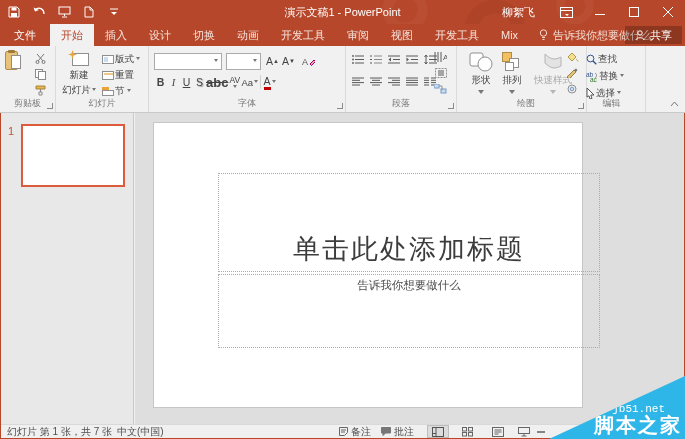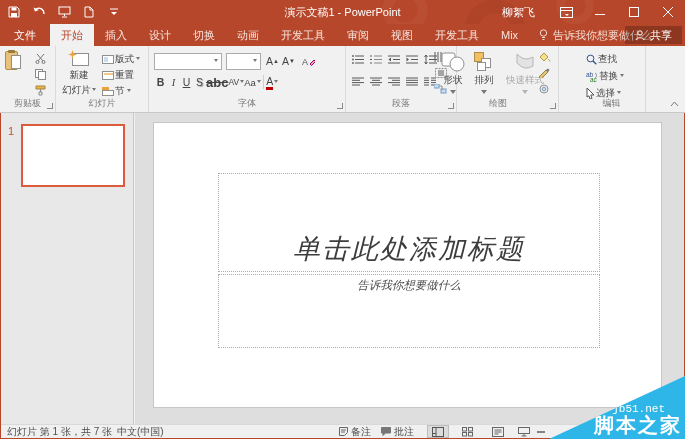--- a/index.html
+++ b/index.html
@@ -48,21 +48,21 @@
 
   
   .ibox { border:1px solid #8f8f8f; background:#fff; }
 
   
   .main { position:absolute; left:1px; top:113px; width:683px; height:311px; }
   .thumbs { position:absolute; left:0; top:0; width:133px; height:100%; background:#e8e8e8; border-right:1px solid #c9c9c9; }
   .thumb-num { position:absolute; left:7px; top:12px; font-size:11px; color:#c8502f; }
   .thumb { position:absolute; left:20px; top:11px; width:104px; height:63px; background:#fff; border:2px solid #DC5B3D; }
   .canvas { position:absolute; left:134px; top:0; right:0; height:100%; background:#dedede; }
-  .slide { position:absolute; left:18px; top:9px; width:509px; height:286px; background:#fff; border:1px solid #c6c6c6;font-style:italic; }
+  .slide { position:absolute; left:18px; top:9px; width:430px; height:286px; background:#fff; border:1px solid #c6c6c6; }
   .ph { position:absolute; border:1px dotted #ababab; }
   .ph-title { left:64px; top:50px; width:382px; height:99px; display:flex; align-items:flex-end; justify-content:center; }
   .ph-title span { font-size:27px; letter-spacing:2px; color:#3d3d3d; font-weight:300; line-height:1; padding-bottom:8px; }
   .ph-sub { left:64px; top:151px; width:382px; height:74px; text-align:center; }
   .ph-sub span { font-size:11.5px; color:#4d4d4d; line-height:20px; }
 
   
   .statusbar { position:absolute; left:1px; right:1px; bottom:1px; height:14px; background:#f0f0f0; border-top:1px solid #d9d9d9; font-size:10px; color:#4f4f4f; }
   .sb-item { position:absolute; top:0; height:13px; display:flex; align-items:center; gap:3px; white-space:nowrap; }
   .viewbtn { position:absolute; top:0; width:22px; height:13px; display:flex; align-items:center; justify-content:center; }
@@ -273,21 +273,21 @@
           </div>
         <div class="fbtn" style="text-decoration:underline;">
             <span>U</span>
           </div>
         <div class="fbtn" style="text-shadow:1px 1px 1px #9a9a9a;">
             <span>S</span>
           </div>
         <div class="fbtn" style="text-decoration:line-through;font-size:13px;font-weight:bold;">
             <span>abc</span>
           </div>
-        <div class="fbtn" style="font-size:8.5px;">
+        <div class="fbtn" style="font-size:8.5px;flex-direction:column;">
             <span>AV</span>
             <span class="car-s"></span>
           </div>
         <div class="fbtn" style="font-size:9.5px;">
             <span>Aa</span>
             <span class="car-s"></span>
           </div>
         <div class="vdiv"></div>
         <div class="fbtn">
           <span style="display:inline-block;text-align:center;"><span>A</span><span style="display:block;height:3px;background:#c00000;margin-top:0;"></span></span>
@@ -378,21 +378,21 @@
               <rect x="0" y="0" width="5" height="4" fill="#c7ddf2" stroke="#7a9cc4"></rect>
               <rect x="7" y="5" width="5" height="4" fill="#c7ddf2" stroke="#7a9cc4"></rect>
               <path d="M5 2h3v4" fill="none" stroke="#8f8f8f"></path>
             </svg>
           </span>
       </div>
       <div class="grp-label">段落</div>
       <div class="launcher"></div>
     </div>
 
-    <div class="grp" style="left:438px;width:121px;">
+    <div class="grp" style="left:466px;width:121px;">
       <div class="bigbtn" style="left:3px;top:6px;">
         <svg width="24" height="20" viewBox="0 0 24 20">
             <rect x="1" y="1" width="13" height="13" rx="2" fill="#fff" stroke="#8f8f8f"></rect>
             <circle cx="16" cy="12" r="7" fill="#fff" stroke="#8f8f8f"></circle>
           </svg>
         <span>形状</span>
         <span class="car"></span>
       </div>
       <div class="bigbtn" style="left:36px;top:6px;align-items:center;">
         <div style="position:relative;width:20px;height:20px;">

